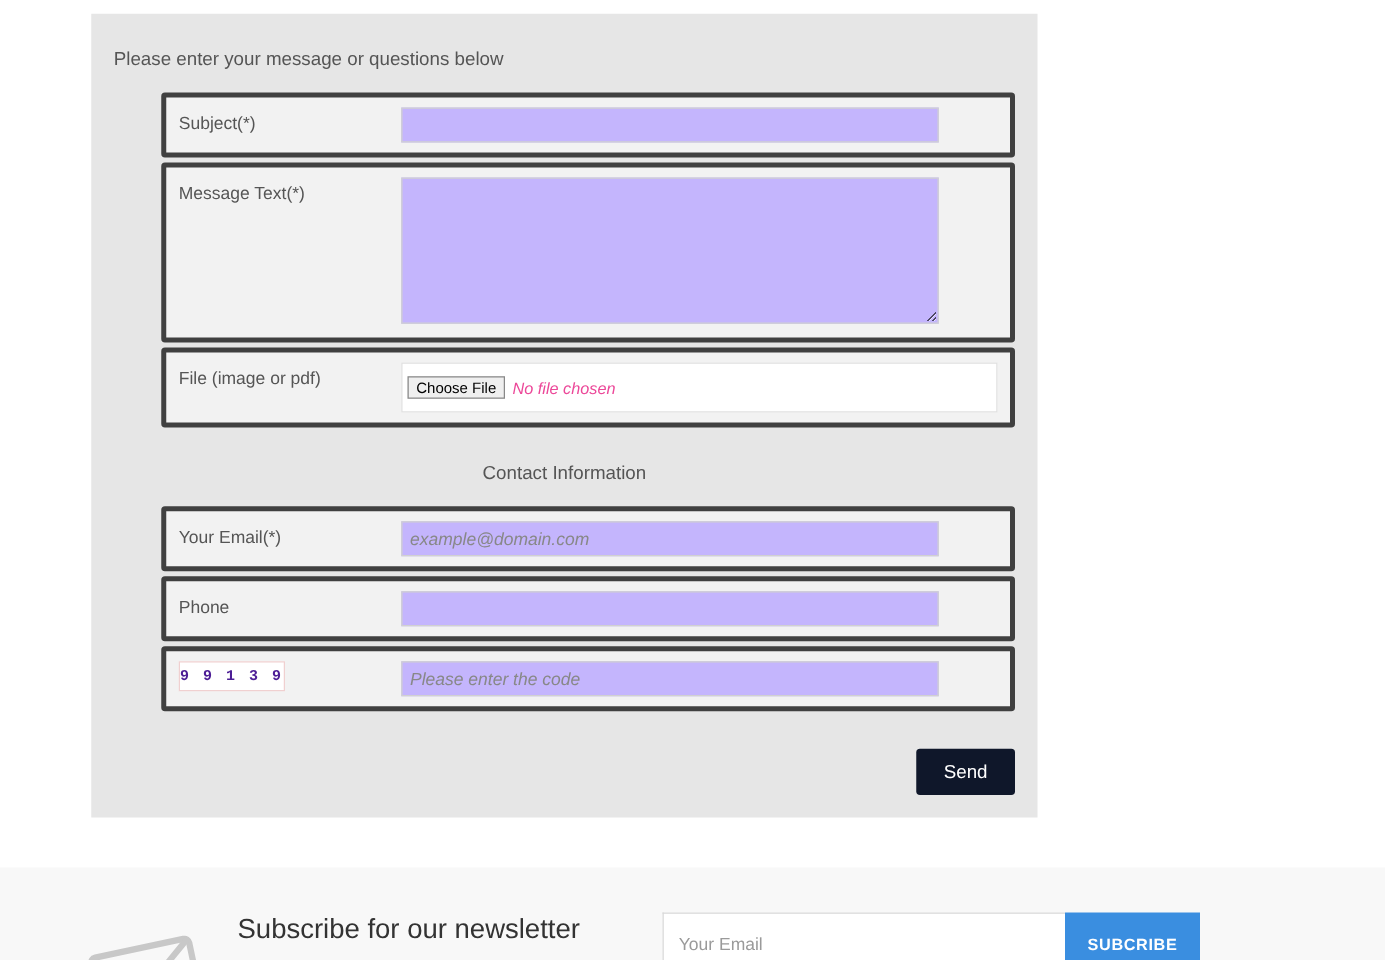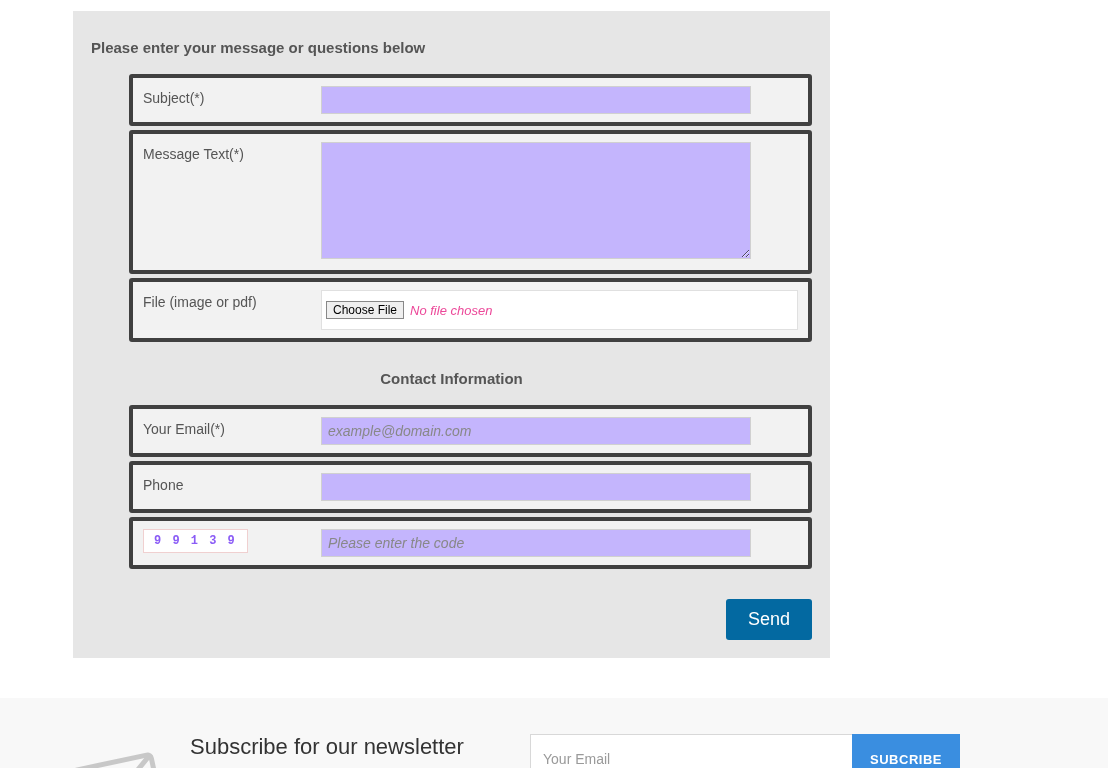--- a/index.html
+++ b/index.html
@@ -11,21 +11,21 @@
   color: #4a4a4a;
 }
 .form-panel {
   background: #e6e6e6;
   margin: 11px 0 0 73px;
   width: 757px;
   padding: 18px 18px 18px 18px;
 }
 .section-title {
   font-size: 15px;
-  font-weight: 700;
+  font-weight: 400;
   color: #555;
   margin: 10px 0 18px 0;
 }
 .fields {
   padding-left: 38px;
 }
 .field-row {
   display: flex;
   background: #f2f2f2;
   border: 4px solid #404040;
@@ -84,39 +84,39 @@
 }
 .captcha-wrap {
   width: 178px;
   flex-shrink: 0;
   padding-top: 0;
 }
 .captcha-box {
   display: inline-flex;
   background: #fff;
   border: 1px solid #f0d0d0;
-  padding: 4px 10px;
+  padding: 4px 0;
   gap: 10px;
   font-family: 'Courier New', monospace;
   font-size: 12px;
-  color: #8b5cf6;
+  color: #4c1d95;
   letter-spacing: 2px;
   font-weight: bold;
 }
 .btn-row {
   display: flex;
   justify-content: flex-end;
   padding-right: 0;
   margin-top: 30px;
 }
 .send-btn {
-  background: #0369a1;
+  background: #0f172a;
   color: #fff;
   border: none;
-  font-size: 18px;
+  font-size: 15px;
   padding: 10px 22px;
   border-radius: 3px;
   cursor: pointer;
 }
 .newsletter-section {
   background: #f8f8f8;
   margin-top: 40px;
   padding: 36px 0 0 0;
   height: 109px;
   display: flex;

